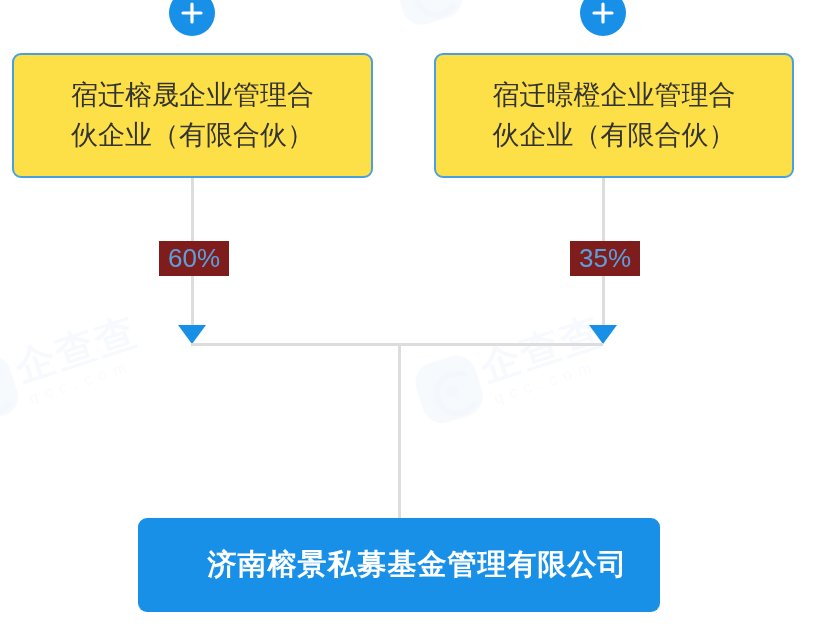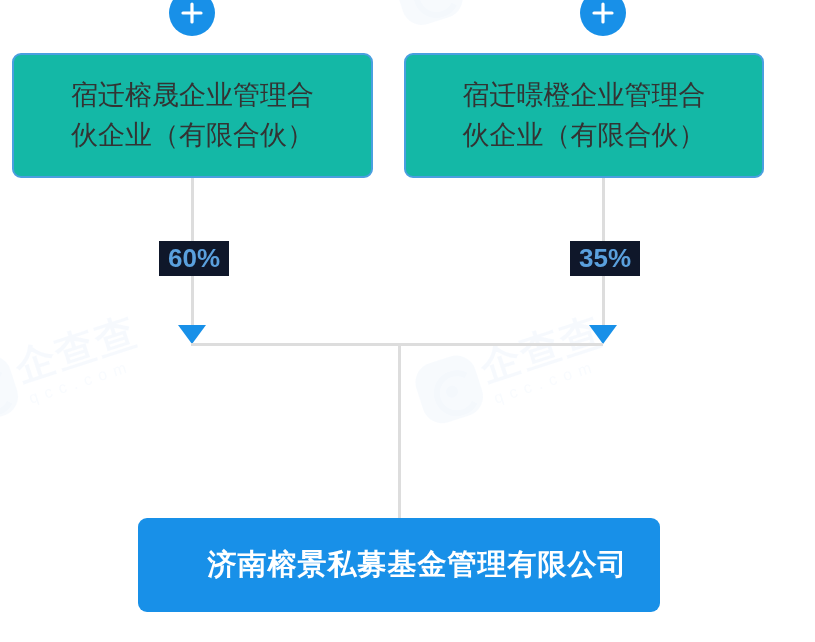--- a/index.html
+++ b/index.html
@@ -106,35 +106,34 @@
     border-right: 14px solid transparent;
     border-top: 19px solid #1890e8;
   }
 
   
   .pct-label {
     position: absolute;
     z-index: 3;
     font-size: 26px;
     color: #5aa0dd;
-    background: #0f172a;
+    background: #7f1d1d;
     padding: 3px 9px;
     line-height: 1.1;
     white-space: nowrap;
-    font-weight: bold;
   }
 
   
   .node-box {
     position: absolute;
     z-index: 2;
     box-sizing: border-box;
     border: 2px solid #4a9fe0;
     border-radius: 9px;
-    background: #14b8a6;
+    background: #fde047;
     display: flex;
     align-items: center;
     justify-content: center;
   }
   .node-text {
     font-size: 27px;
     line-height: 1.45;
     color: #333333;
     text-align: left;
     padding: 0 16px;
@@ -235,21 +234,21 @@
     </div>
   </div>
   <div class="expand-badge" style="left:169px; top:-10px;">
     <svg width="46" height="46" viewBox="0 0 46 46" aria-hidden="true">
       <line x1="14" y1="23" x2="32" y2="23" stroke="#ffffff" stroke-width="3.2" stroke-linecap="round"></line>
       <line x1="23" y1="14" x2="23" y2="32" stroke="#ffffff" stroke-width="3.2" stroke-linecap="round"></line>
     </svg>
   </div>
   <div class="pct-label" style="left:159px; top:241px;">60%</div>
 
-  <div class="node-box" style="left:404px; top:53px; width:360px; height:125px;">
+  <div class="node-box" style="left:434px; top:53px; width:360px; height:125px;">
     <div class="node-text">
       <div>宿迁暻橙企业管理合</div>
       <div>伙企业（有限合伙）</div>
     </div>
   </div>
   <div class="expand-badge" style="left:580px; top:-10px;">
     <svg width="46" height="46" viewBox="0 0 46 46" aria-hidden="true">
       <line x1="14" y1="23" x2="32" y2="23" stroke="#ffffff" stroke-width="3.2" stroke-linecap="round"></line>
       <line x1="23" y1="14" x2="23" y2="32" stroke="#ffffff" stroke-width="3.2" stroke-linecap="round"></line>
     </svg>

